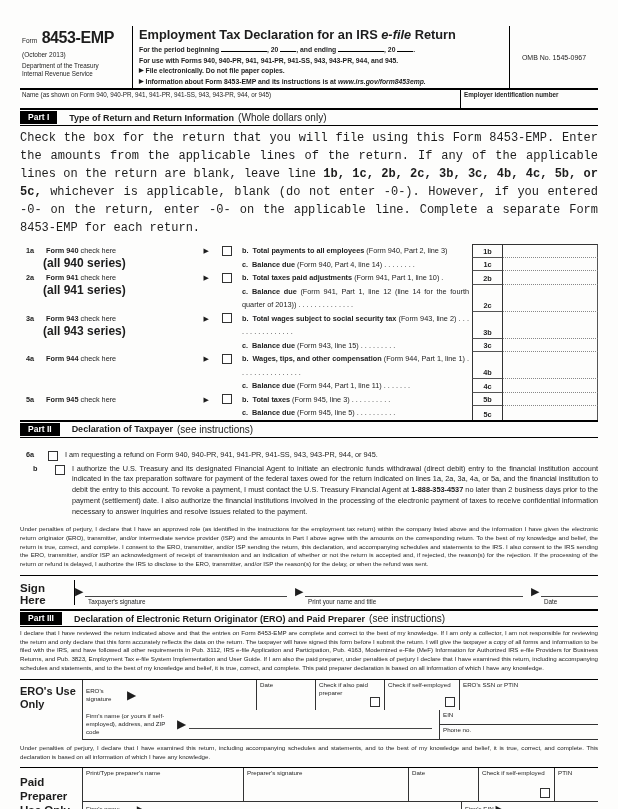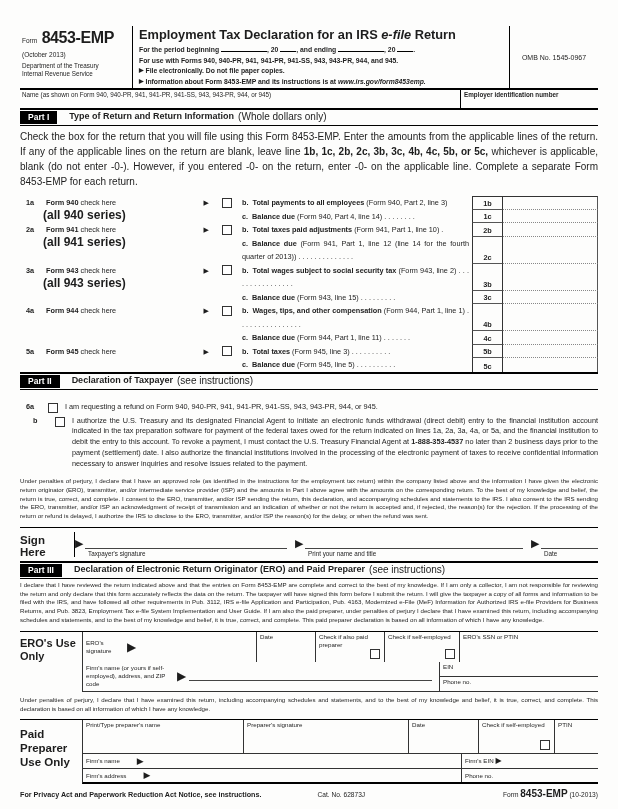--- a/index.html
+++ b/index.html
@@ -25,26 +25,26 @@
   .w48{width:46px;} .w16{width:16px;}
   .hdr-r{width:88px;display:flex;align-items:center;justify-content:center;font-size:7px;}
   .arrow{font-size:6px;vertical-align:1px;}
 
   
   .name-row{display:flex;border-bottom:2.5px solid #000;height:18px;}
   .nr-name{flex:1;font-size:6.3px;padding:1px 2px;}
   .nr-ein{width:131px;border-left:1px solid #000;font-size:6.3px;font-weight:bold;padding:1px 3px;}
 
   
-  .pbar{display:flex;align-items:flex-start;border-bottom:1px solid #000;padding:1px 0;}
+  .pbar{display:flex;align-items:center;border-bottom:1px solid #000;padding:1px 0;}
   .pbar .tag{background:#000;color:#fff;font-weight:bold;font-size:8.5px;padding:1px 8px 2px;}
   .pbar .ttl{font-weight:bold;font-size:9px;margin-left:12px;}
   .pbar .note{font-size:10px;margin-left:4px;}
 
-  .instr{font-size:10px;line-height:1.5;text-align:justify;margin:3px 0 7px;}
+  .instr{font-size:12px;line-height:1.5;text-align:justify;margin:3px 0 7px;font-family:Liberation Mono, monospace;}
 
   
   .p1table{border-bottom:2px solid #000;}
   .g{display:flex;}
   .gl{width:222px;padding-top:0;}
   .gl-line1{display:flex;align-items:center;font-size:7.3px;line-height:13px;}
   .gnum{font-weight:bold;width:20px;padding-left:6px;flex:none;}
   .garrow{margin-left:auto;margin-right:13px;font-size:7px;}
   .cb{display:inline-block;width:8px;height:8px;border:1px solid #333;background:#fff;flex:none;}
   .gcb{margin-right:10px;}

